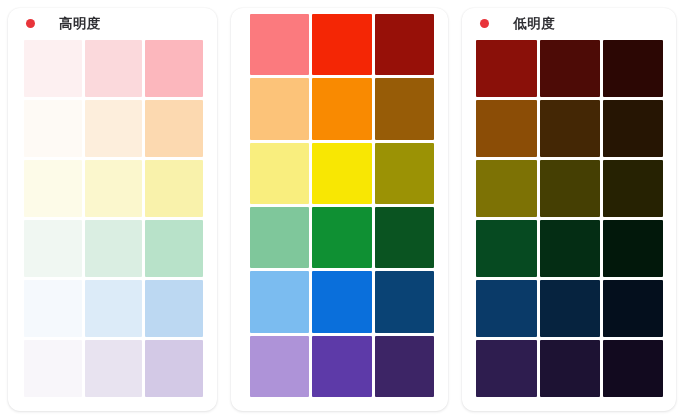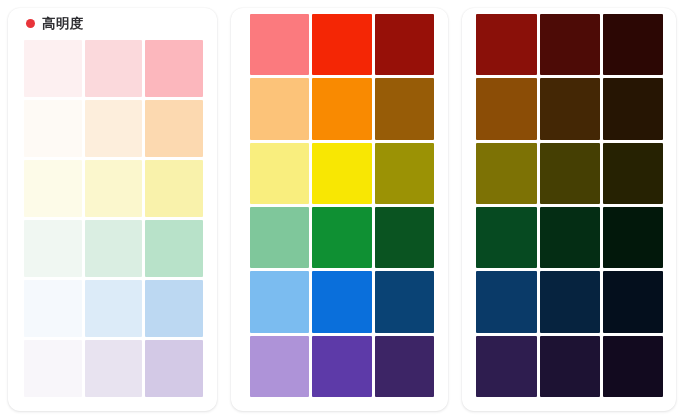--- a/index.html
+++ b/index.html
@@ -37,21 +37,21 @@
     overflow: hidden;
   }
 
   .panel-1 { width: 209px; }
   .panel-2 { width: 218px; }
   .panel-3 { width: 214px; }
 
   .panel-header {
     display: flex;
     align-items: center;
-    gap: 7px;
+    gap: 24px;
     padding: 13px 0 8px 18px;
     height: 26px;
     box-sizing: border-box;
     flex: 0 0 auto;
   }
 
   .header-dot {
     width: 9px;
     height: 9px;
     border-radius: 50%;
@@ -137,20 +137,24 @@
       <div class="swatch" style="background-color: rgb(123, 188, 240);"></div>
       <div class="swatch" style="background-color: rgb(10, 111, 219);"></div>
       <div class="swatch" style="background-color: rgb(10, 67, 117);"></div>
       <div class="swatch" style="background-color: rgb(174, 147, 216);"></div>
       <div class="swatch" style="background-color: rgb(93, 58, 168);"></div>
       <div class="swatch" style="background-color: rgb(61, 37, 102);"></div>
     </div>
   </div>
 
   <div class="panel panel-3">
+    <div class="panel-header">
+      <span class="header-dot" style="background-color: rgb(232, 52, 58);"></span>
+      <span class="header-title">低明度</span>
+    </div>
     <div class="swatch-grid">
       <div class="swatch" style="background-color: rgb(138, 16, 9);"></div>
       <div class="swatch" style="background-color: rgb(77, 11, 6);"></div>
       <div class="swatch" style="background-color: rgb(44, 7, 4);"></div>
       <div class="swatch" style="background-color: rgb(139, 77, 6);"></div>
       <div class="swatch" style="background-color: rgb(68, 39, 5);"></div>
       <div class="swatch" style="background-color: rgb(38, 21, 3);"></div>
       <div class="swatch" style="background-color: rgb(125, 114, 5);"></div>
       <div class="swatch" style="background-color: rgb(69, 63, 3);"></div>
       <div class="swatch" style="background-color: rgb(38, 34, 2);"></div>

